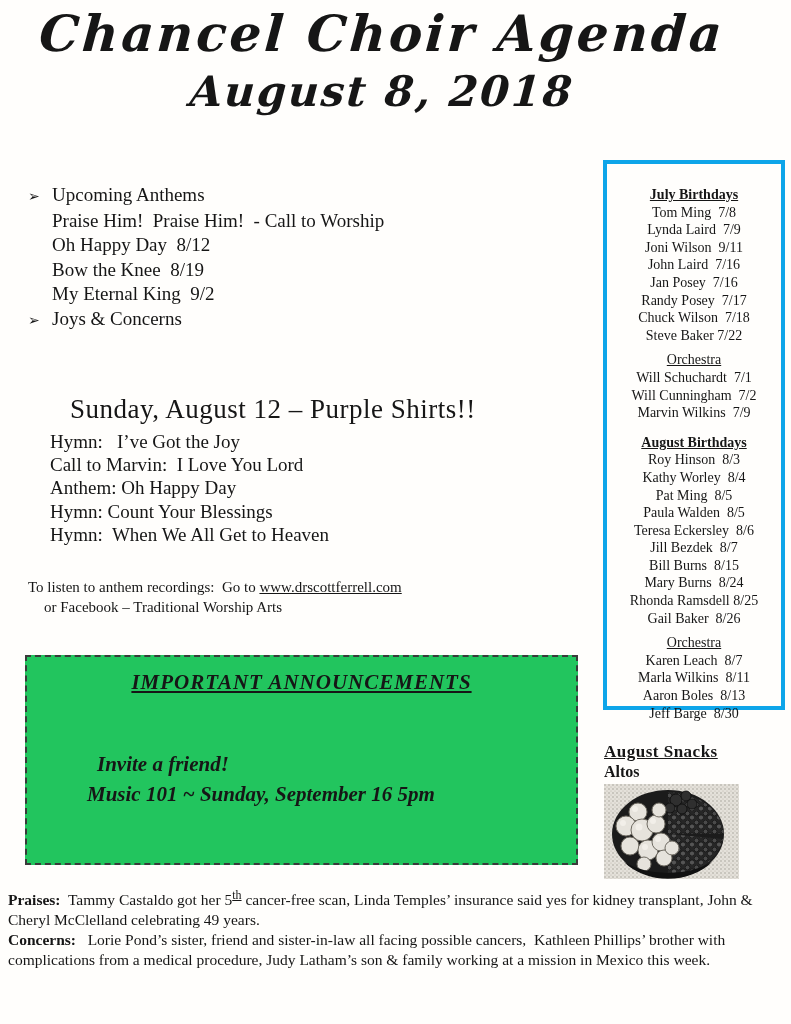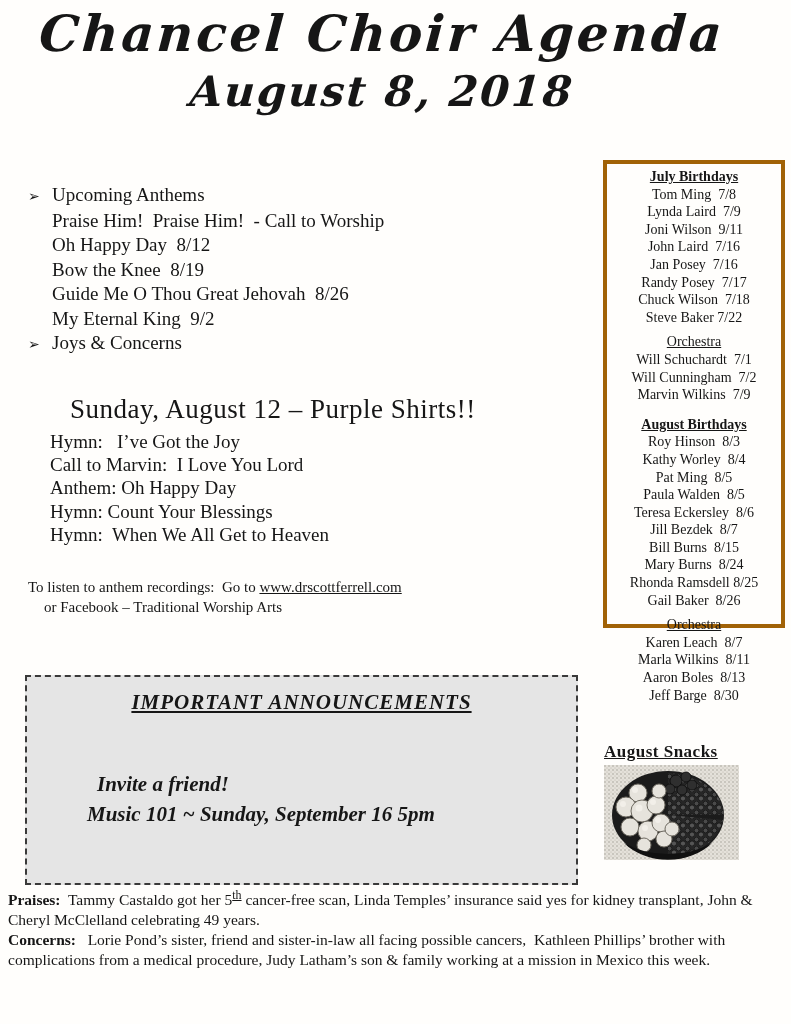--- a/index.html
+++ b/index.html
@@ -33,40 +33,40 @@
   .service-heading { font-size:27px; padding-left:42px; letter-spacing:0.5px; }
   .service-items { font-size:19px; line-height:23.2px; padding-left:22px; margin-top:5px; }
 
   
   .recordings { position:absolute; left:28px; top:577px; font-size:15px; line-height:20px; }
   .recordings .indent { padding-left:16px; }
   .link { text-decoration:underline; }
 
   
   .announce-box {
-    position:absolute; left:25px; top:675px; width:553px; height:210px;
-    border:2px dashed #3a3a3a; background:#e5e5e5;
+    position:absolute; left:25px; top:655px; width:553px; height:210px;
+    border:2px dashed #3a3a3a; background:#22c55e;
   }
   .announce-heading {
     margin-top:13px; text-align:center;
     font-size:21px; font-weight:bold; font-style:italic;
     text-decoration:underline; letter-spacing:1px;
   }
   .announce-lines { position:absolute; left:60px; top:92px; font-size:21px; font-weight:bold; font-style:italic; line-height:30px; }
   .announce-line1 { padding-left:10px; }
 
   
   .footer-notes { position:absolute; left:8px; top:886px; width:778px; font-size:15.5px; line-height:19.8px; }
   .note-label { font-weight:bold; }
   sup { font-size:12px;text-decoration:underline; }
 
   
   .sidebar {
-    position:absolute; left:603px; top:160px; width:182px; height:468px;
-    border:4px solid #a16207; padding-top:4px;
+    position:absolute; left:603px; top:160px; width:182px; height:550px;
+    border:4px solid #0ea5e9; padding-top:22px;
     text-align:center; font-size:14px; line-height:17.6px;
   }
   .group-heading { font-weight:bold; text-decoration:underline; }
   .subgroup-heading { text-decoration:underline; margin-top:7px; }
   .group-gap { margin-top:12px; }
 
   
   .snacks { position:absolute; left:604px; top:742px; width:185px; font-family:Liberation Serif, serif; }
   .snacks-heading { font-size:17px; font-weight:bold; text-decoration:underline; letter-spacing:0.5px; }
   .snacks-sub { font-size:16px; font-weight:bold; margin-top:1px; }
@@ -118,21 +118,20 @@
   </aside>
 
   <section class="agenda-list">
     <div class="bullet-row">
       <span class="bullet-glyph">➢</span>
       <span>Upcoming Anthems</span>
     </div>
     <div class="agenda-sub pre">Praise Him!  Praise Him!  - Call to Worship</div>
     <div class="agenda-sub pre">Oh Happy Day  8/12</div>
     <div class="agenda-sub pre">Bow the Knee  8/19</div>
-    <div class="agenda-sub pre">Guide Me O Thou Great Jehovah  8/26</div>
     <div class="agenda-sub pre">My Eternal King  9/2</div>
     <div class="bullet-row">
       <span class="bullet-glyph">➢</span>
       <span>Joys &amp; Concerns</span>
     </div>
   </section>
 
   <section class="service">
     <div class="service-heading">Sunday, August 12 – Purple Shirts!!</div>
     <div class="service-items">
@@ -152,20 +151,21 @@
   <section class="announce-box">
     <div class="announce-heading">IMPORTANT ANNOUNCEMENTS</div>
     <div class="announce-lines">
       <div class="announce-line1">Invite a friend!</div>
       <div>Music 101 ~ Sunday, September 16 5pm</div>
     </div>
   </section>
 
   <section class="snacks">
     <div class="snacks-heading">August Snacks</div>
+    <div class="snacks-sub">Altos</div>
     <svg class="snack-photo" width="135" height="95" viewBox="0 0 135 95">
       <defs>
         <pattern id="stipple" width="4" height="4" patternUnits="userSpaceOnUse">
           <rect width="4" height="4" fill="#e4e1da"></rect>
           <circle cx="1" cy="1" r="0.7" fill="#9a968c"></circle>
           <circle cx="3" cy="3" r="0.5" fill="#b2ada2"></circle>
         </pattern>
         <pattern id="grapes" width="9" height="9" patternUnits="userSpaceOnUse">
           <rect width="9" height="9" fill="#262626"></rect>
           <circle cx="2.5" cy="2.5" r="2.4" fill="#4a4a4a" stroke="#111" stroke-width="0.8"></circle>

